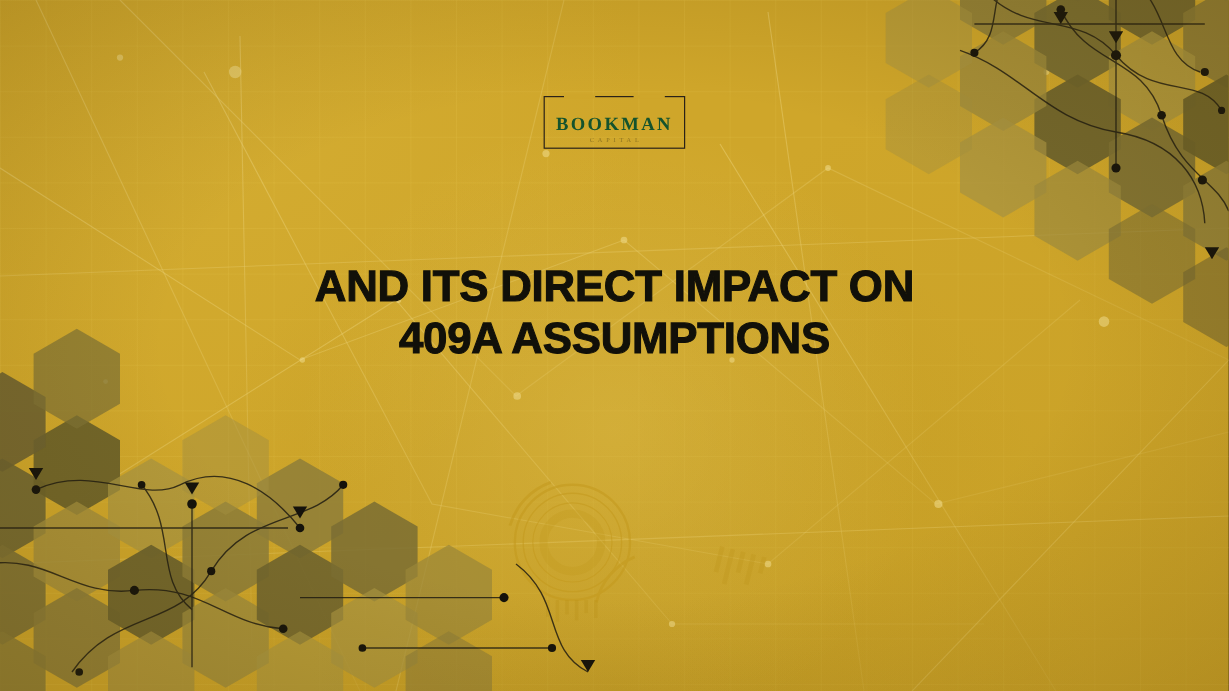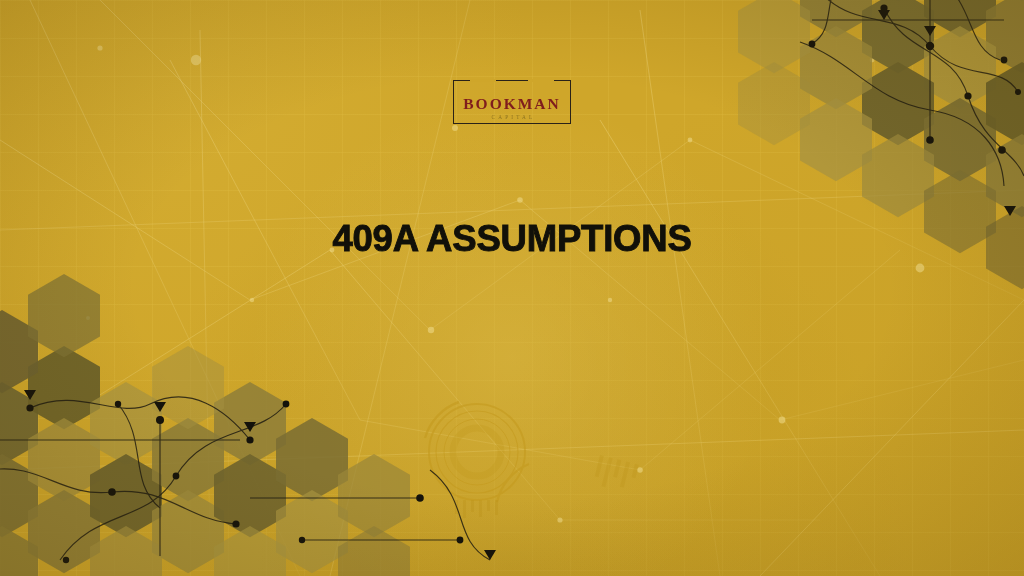--- a/index.html
+++ b/index.html
@@ -41,21 +41,21 @@
   #logo .frame::after{
     content:"";position:absolute;height:3px;background:#cfa62a;
     top:-2.4px;
   }
   #logo .frame::before{left:16px;width:26px;}
   #logo .frame::after{right:16px;width:26px;}
   #logo .wordmark{
     position:relative;z-index:2;
     font-family:"Liberation Serif", serif;
     font-size:15.5px;font-weight:700;letter-spacing:2.0px;
-    color:#7f1d1d;line-height:1;
+    color:#14532d;line-height:1;
     margin-top:12px;
   }
   #logo .submark{
     position:relative;z-index:2;
     font-family:"Liberation Serif", serif;
     font-size:5.2px;font-weight:400;letter-spacing:3.2px;
     color:#8d7320;line-height:1;
     margin-top:4px;margin-left:3px;
   }
   #title{
@@ -255,16 +255,17 @@
 
   <div class="layer" id="bg-vignette"></div>
 
   <div id="logo">
     <span class="frame"></span>
     <span class="wordmark">BOOKMAN</span>
     <span class="submark">CAPITAL</span>
   </div>
 
   <h1 id="title">
+    <span class="tline">AND ITS DIRECT IMPACT ON</span>
     <span class="tline">409A ASSUMPTIONS</span>
   </h1>
 
 </div>
 
 </body></html>

